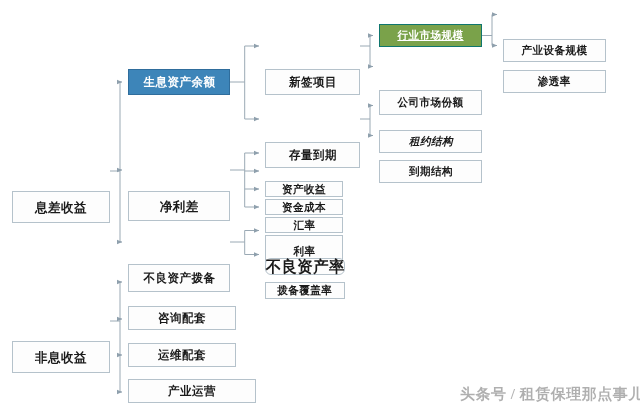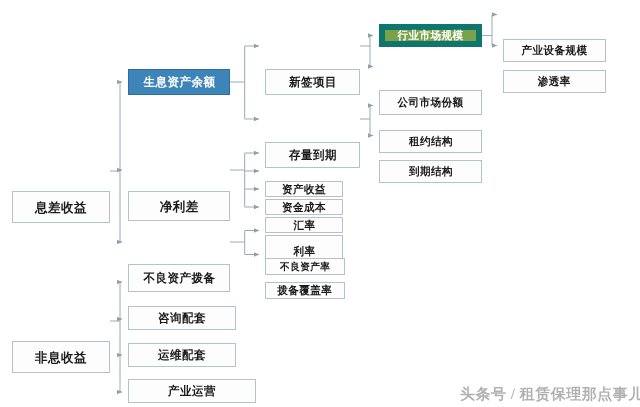--- a/index.html
+++ b/index.html
@@ -43,22 +43,23 @@
     border-color: #b5c2cb;
     margin-top: 36px;
   }
   .node.blue {
     background: #3d85b9;
     border: 1px solid #2f6d9c;
     color: #ffffff;
   }
   .node.green {
     background: #7aa24a;
-    border: 6px solid #0f766e;
+    border: 1px solid #0f766e;
     color: #ffffff;
+    text-decoration: underline;
   }
   .node-label {
     display: block;
     transform: scaleX(0.96);
   }
   
   #watermark {
     position: absolute;
     right: 4px;
     bottom: 2px;
@@ -180,33 +181,33 @@
       </div>
       <div class="node plain" id="n-zijin-chengben" style="left: 265px; top: 163px; width: 78px; height: 16px; font-size: 11px;">
         <span class="node-label">资金成本</span>
       </div>
       <div class="node plain" id="n-huilv" style="left: 265px; top: 181px; width: 78px; height: 16px; font-size: 11px;">
         <span class="node-label">汇率</span>
       </div>
       <div class="node plain" id="n-lilv" style="left: 265px; top: 199px; width: 78px; height: 32px; font-size: 11px;">
         <span class="node-label">利率</span>
       </div>
-      <div class="node plain" id="n-buliang-lv" style="left: 265px; top: 222px; width: 80px; height: 17px; font-size: 10px;">
+      <div class="node plain" id="n-buliang-lv" style="left: 265px; top: 222px; width: 80px; height: 17px; font-size: 16px; border-radius: 6px;">
         <span class="node-label">不良资产率</span>
       </div>
       <div class="node plain" id="n-bobei-fugai" style="left: 265px; top: 246px; width: 80px; height: 17px; font-size: 11px;">
         <span class="node-label">拨备覆盖率</span>
       </div>
       <div class="node green" id="n-hangye-guimo" style="left: 379px; top: 24px; width: 103px; height: 23px; font-size: 11px;">
         <span class="node-label">行业市场规模</span>
       </div>
       <div class="node plain" id="n-gongsi-fene" style="left: 379px; top: 54px; width: 103px; height: 25px; font-size: 11px;">
         <span class="node-label">公司市场份额</span>
       </div>
-      <div class="node plain" id="n-zuyue-jiegou" style="left: 379px; top: 94px; width: 103px; height: 23px; font-size: 11px;">
+      <div class="node plain" id="n-zuyue-jiegou" style="left: 379px; top: 94px; width: 103px; height: 23px; font-size: 11px; font-style: italic;">
         <span class="node-label">租约结构</span>
       </div>
       <div class="node plain" id="n-daoqi-jiegou" style="left: 379px; top: 124px; width: 103px; height: 23px; font-size: 11px;">
         <span class="node-label">到期结构</span>
       </div>
       <div class="node plain" id="n-chanye-shebei" style="left: 503px; top: 3px; width: 103px; height: 23px; font-size: 11px;">
         <span class="node-label">产业设备规模</span>
       </div>
       <div class="node plain" id="n-shentou-lv" style="left: 503px; top: 34px; width: 103px; height: 23px; font-size: 11px;">
         <span class="node-label">渗透率</span>

